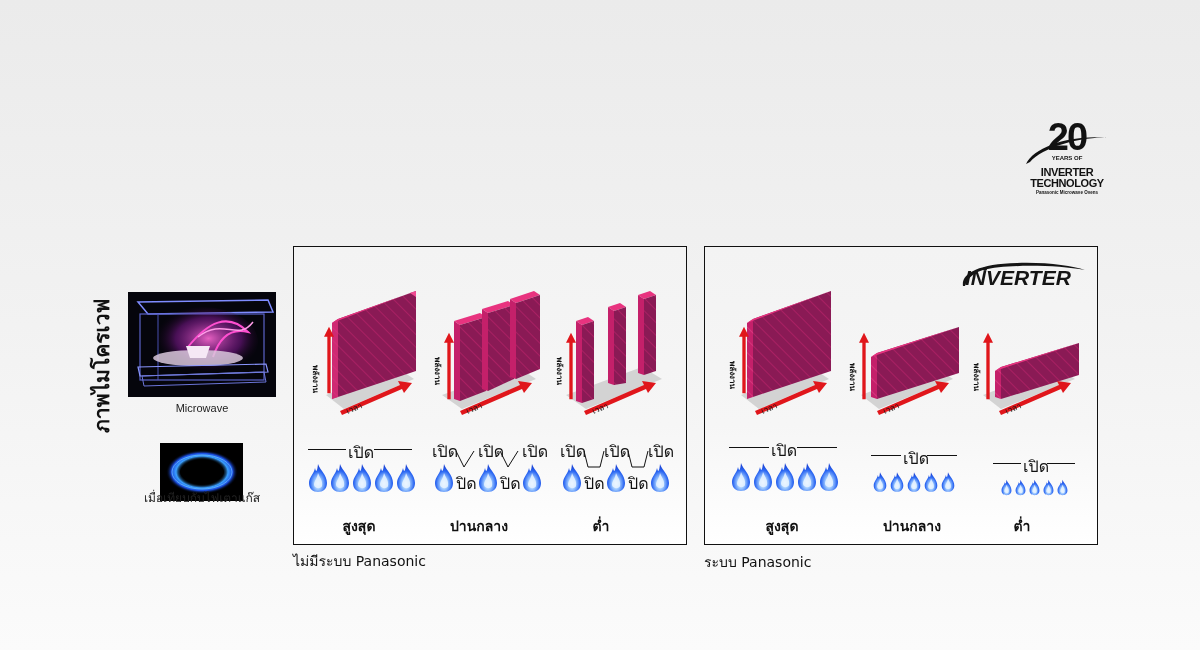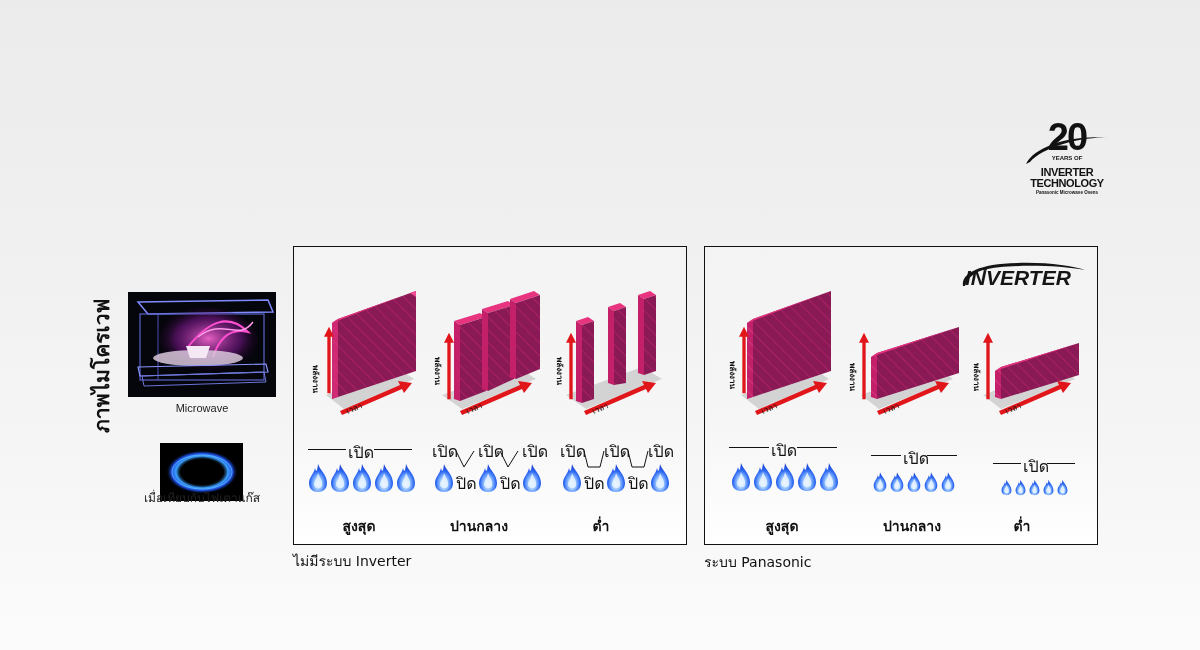--- a/index.html
+++ b/index.html
@@ -242,21 +242,21 @@
       </svg>
     <svg class="flame" style="left:90px;top:26px" width="20" height="30">
         <use href="#flame"></use>
       </svg>
   </div>
 
   <div class="abs level-label" style="left:20px;top:268px;">สูงสุด</div>
   <div class="abs level-label" style="left:140px;top:268px;">ปานกลาง</div>
   <div class="abs level-label" style="left:262px;top:268px;">ต่ำ</div>
 </div>
-<div class="abs panel-caption" style="left:293px;top:550px;">ไม่มีระบบ Inverter</div>
+<div class="abs panel-caption" style="left:293px;top:550px;">ไม่มีระบบ Panasonic</div>
 
 <div class="abs panel panel-right">
 
   <div class="abs" style="left:14px;top:40px;width:120px;height:130px;">
     <svg width="120" height="130" viewBox="0 0 120 130">
       <polygon points="22,108 40,122 110,92 92,80" fill="#d3d3d3"></polygon>
       <polygon points="28,36 34,32 34,110 28,112" fill="url(#hatchSide)"></polygon>
       <polygon points="34,32 112,4 112,84 34,110" fill="url(#hatch)"></polygon>
       <polygon points="28,36 106,6 112,4 34,32" fill="#e8337f"></polygon>
       <use href="#arrowUp" x="20" y="34" width="10" height="78"></use>

